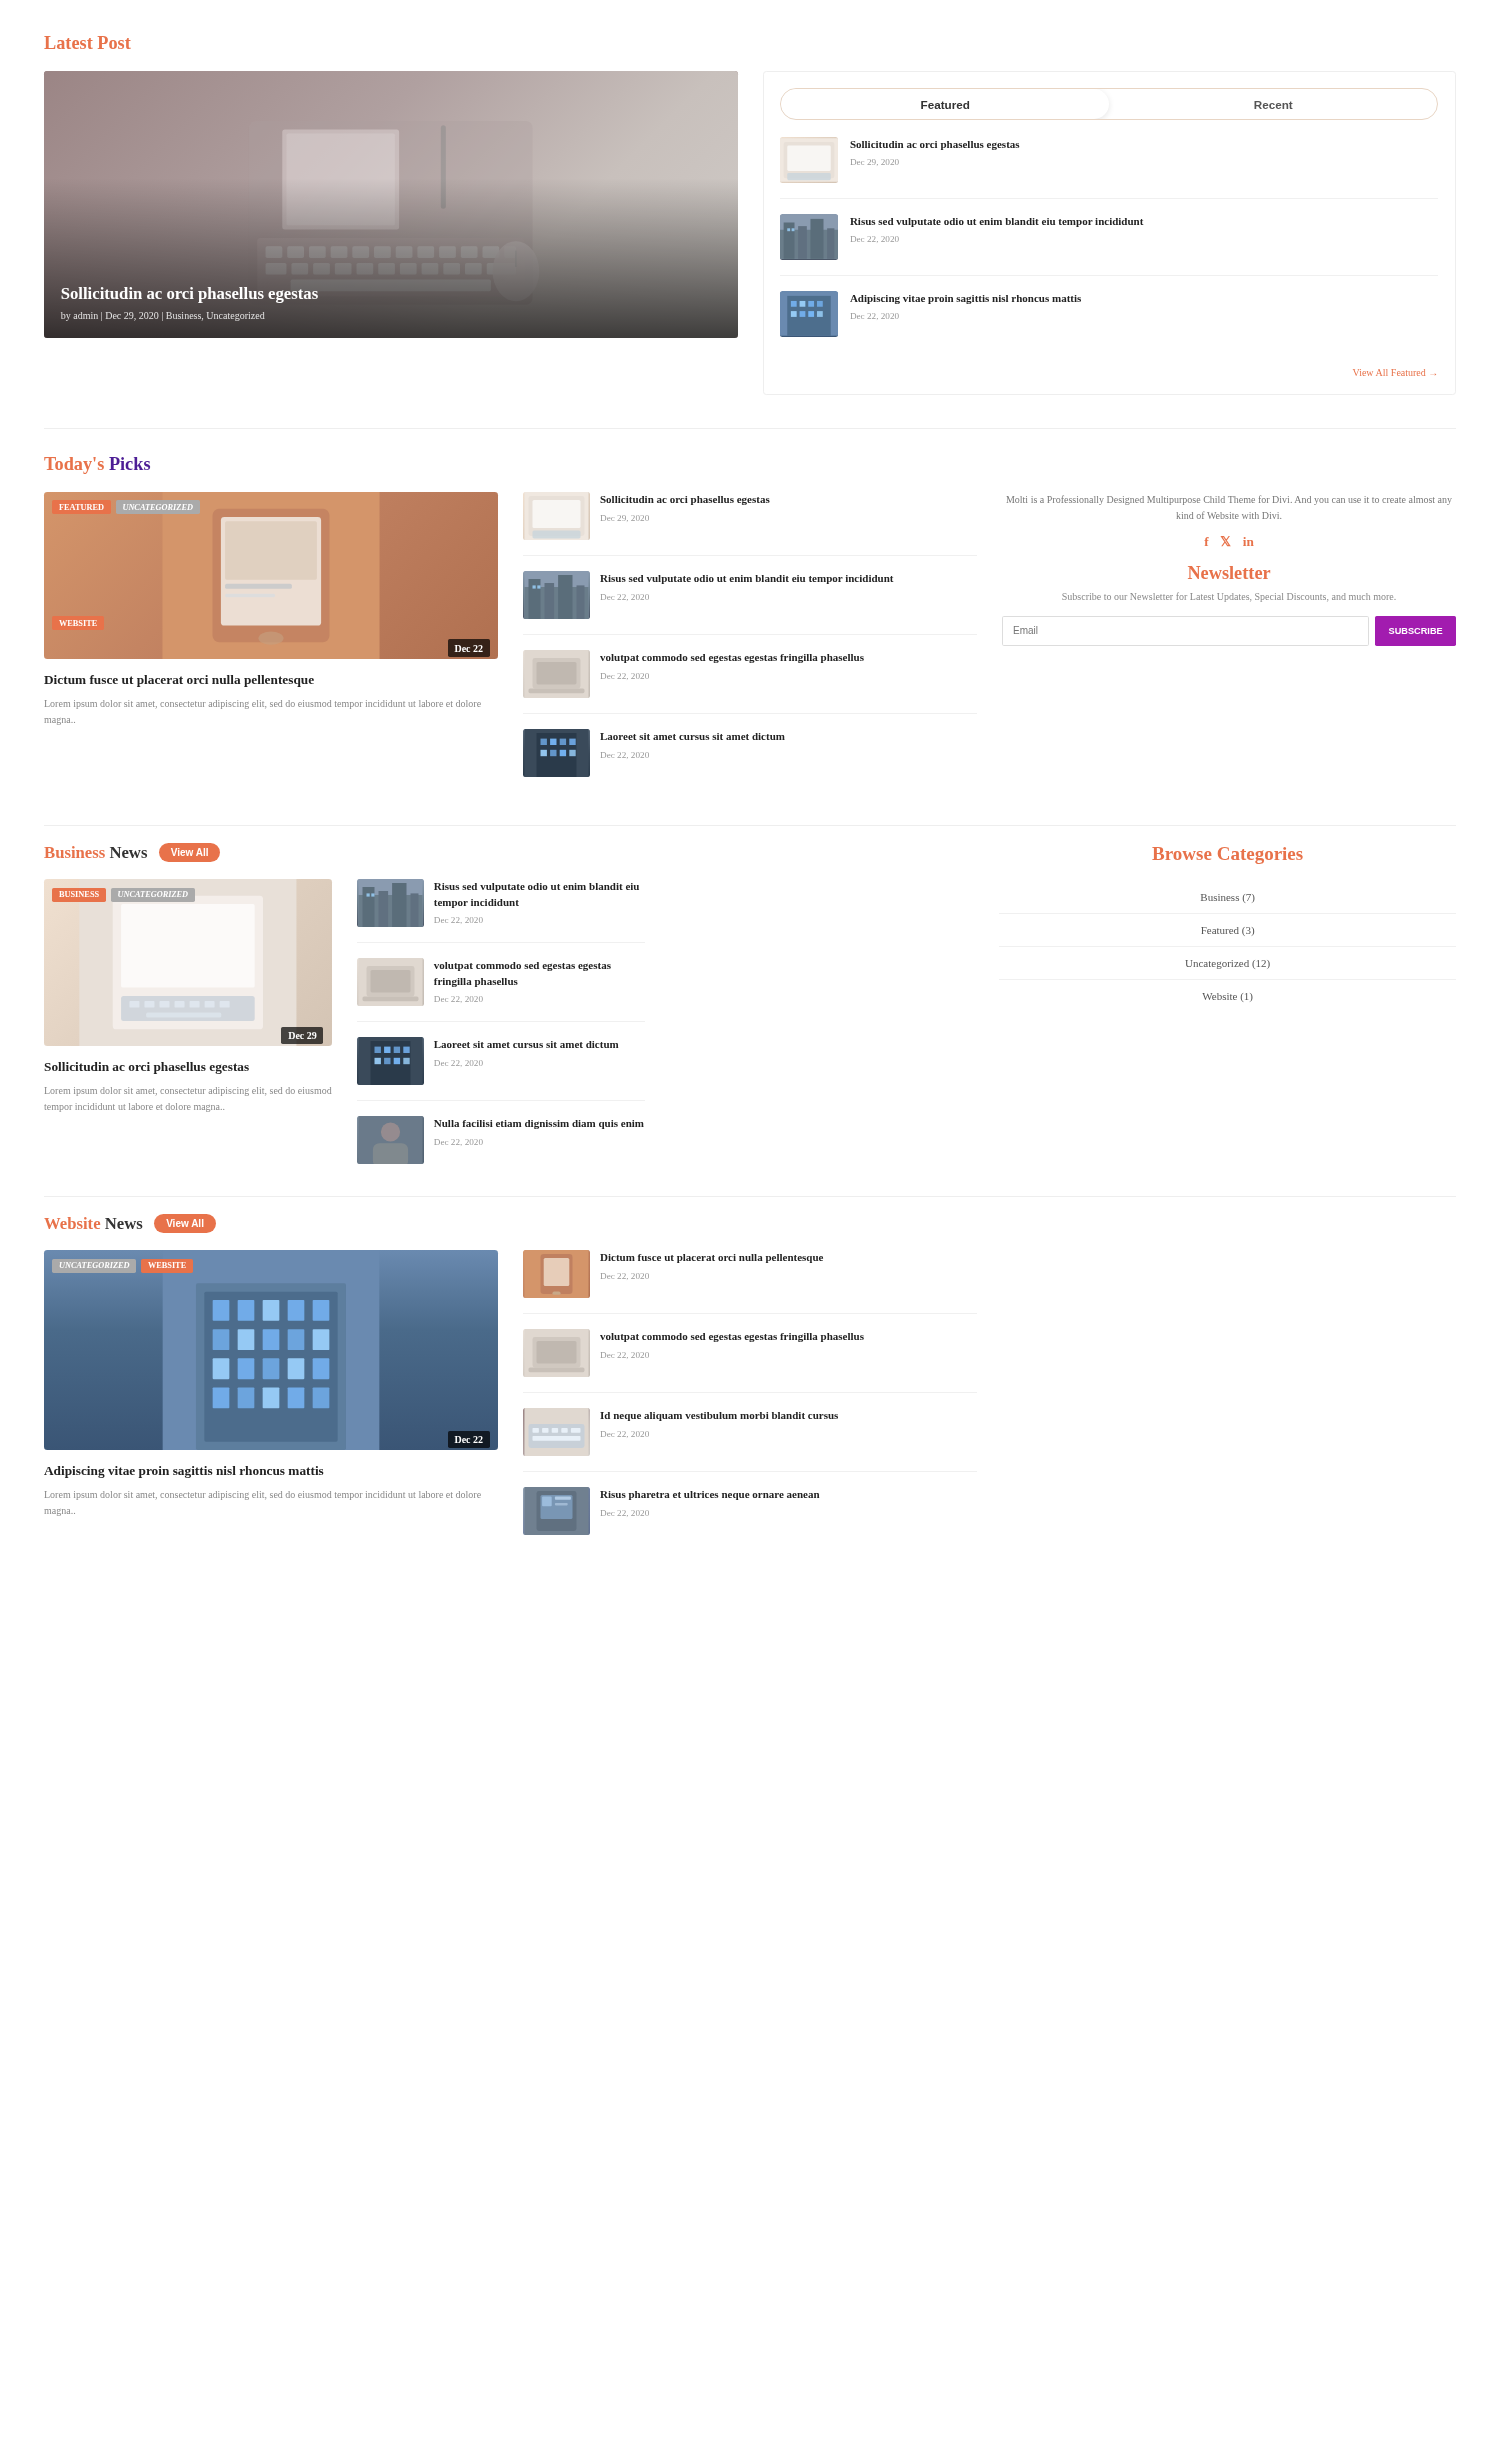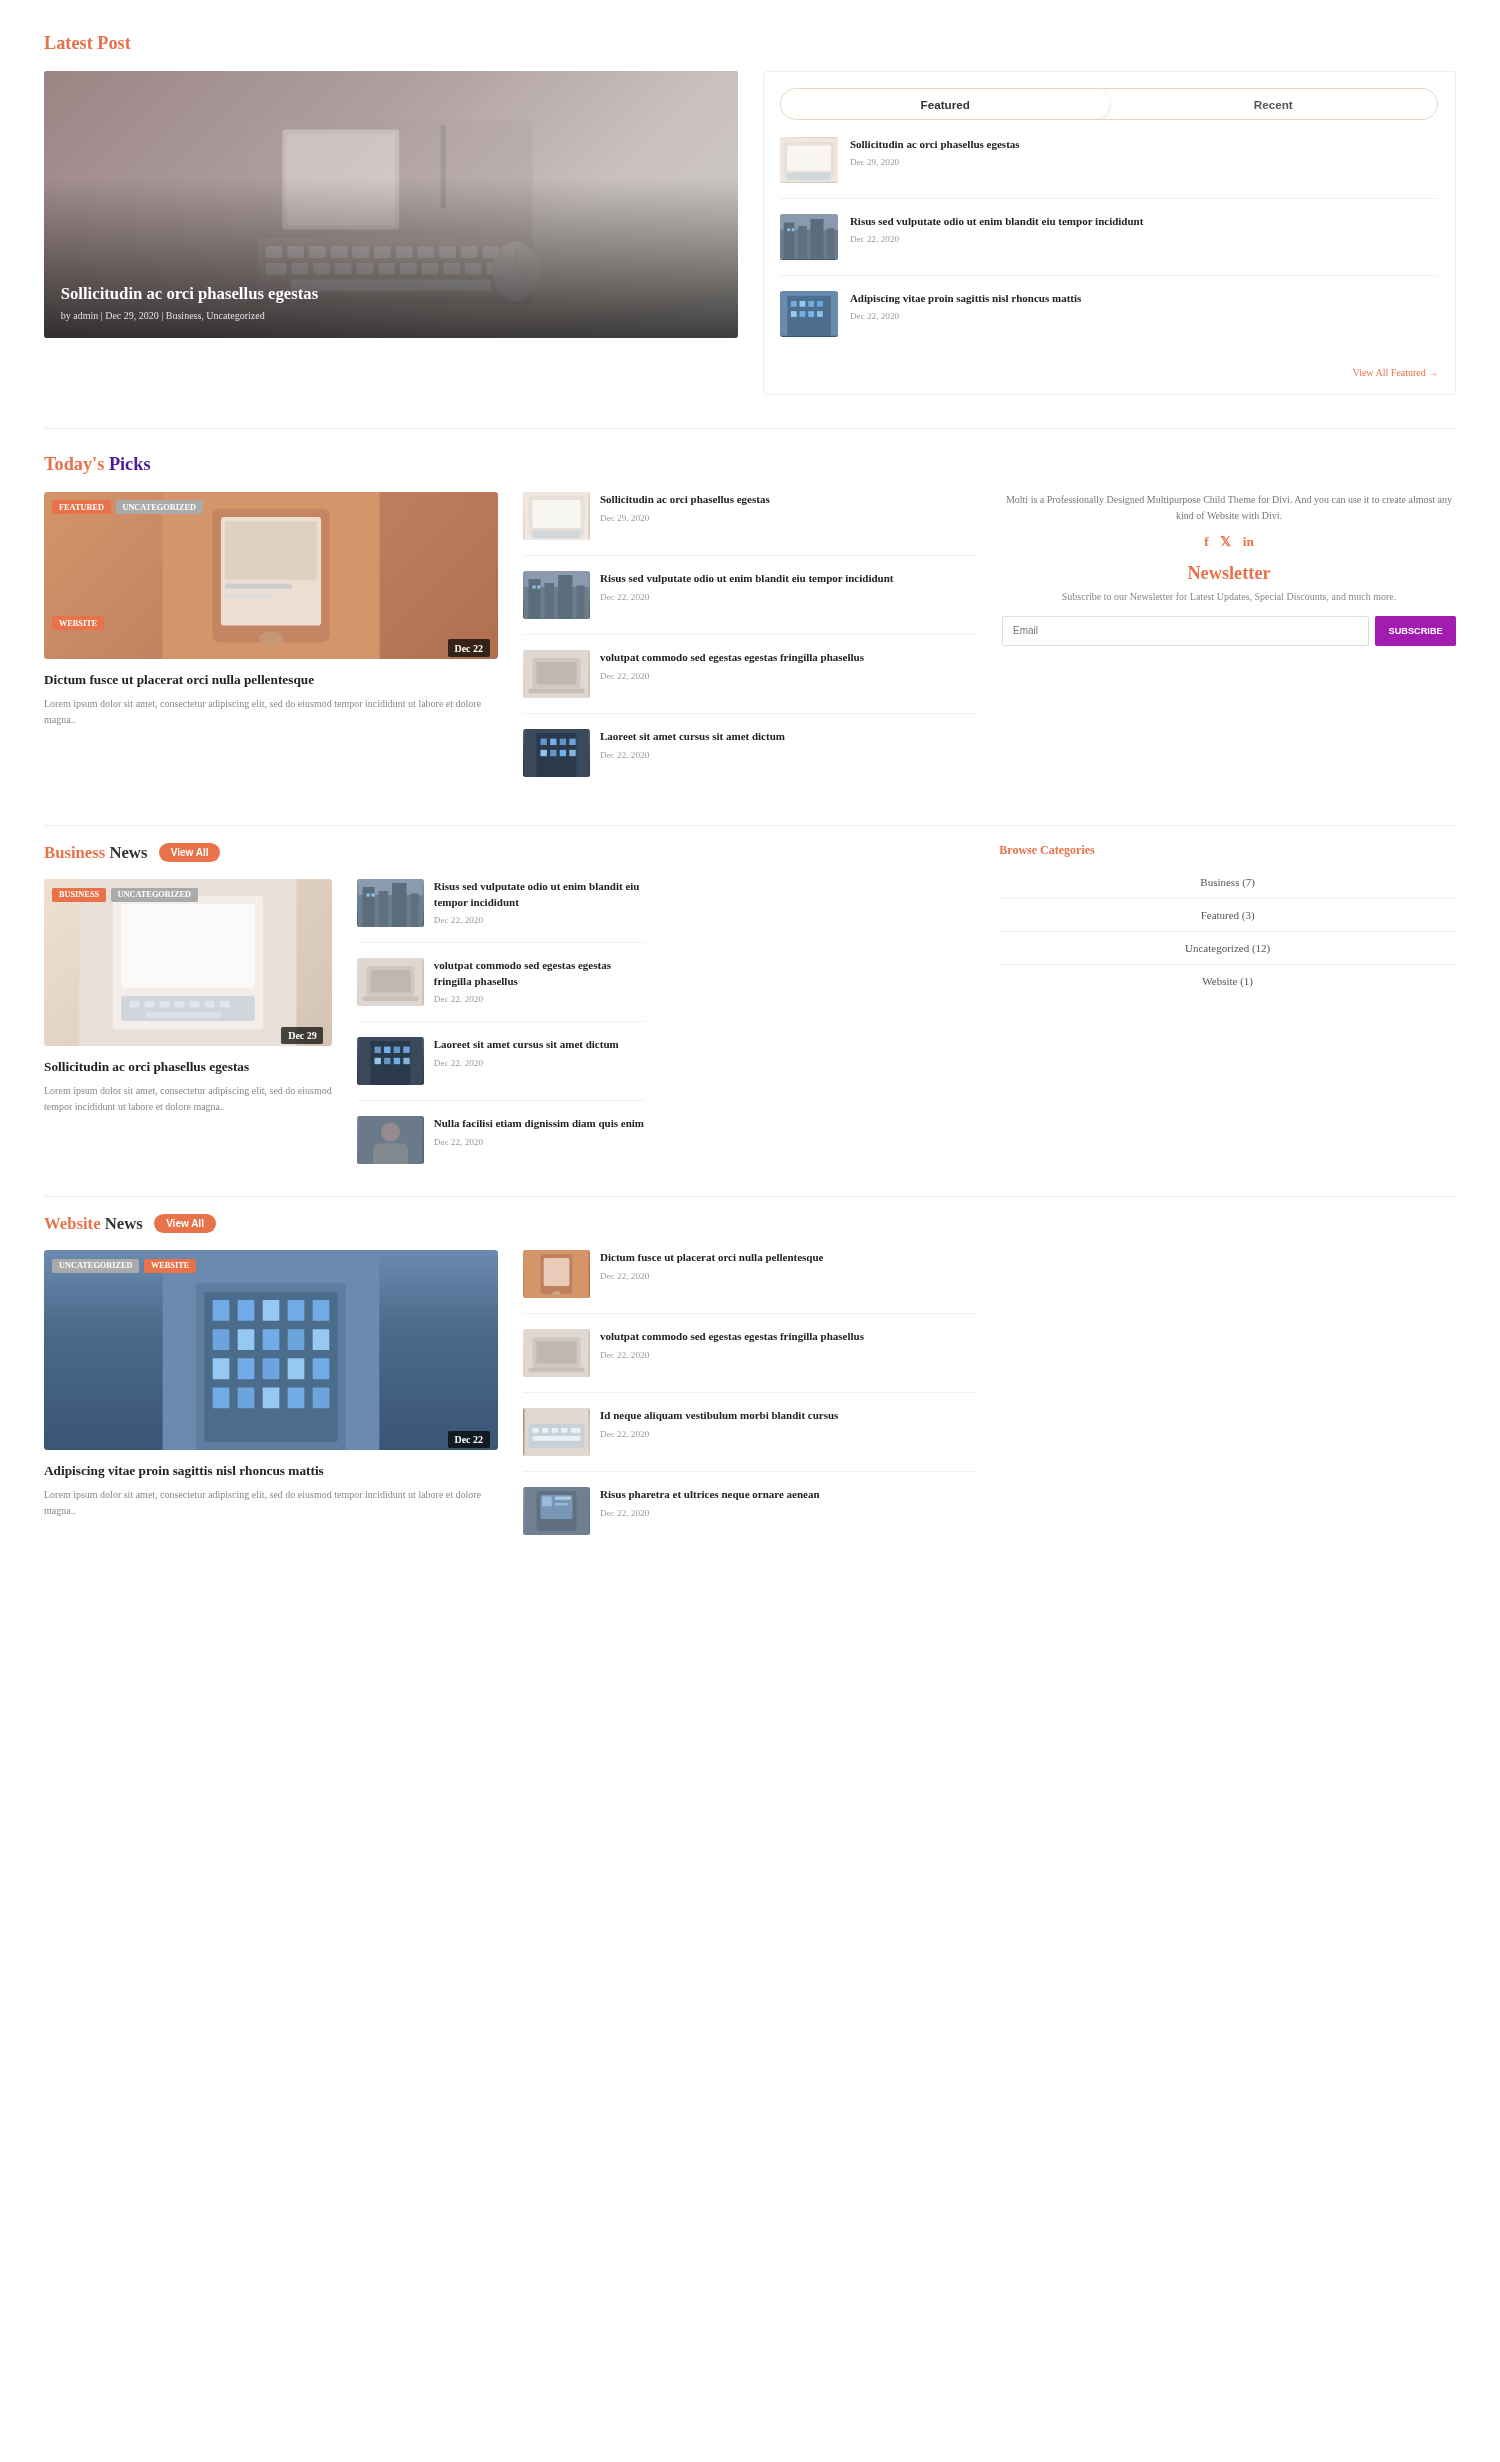--- a/index.html
+++ b/index.html
@@ -38,21 +38,21 @@
     
     .todays-picks-section { margin-bottom: 33px; padding-top: 8.3px; }
     .picks-grid { display: grid; grid-template-columns: 1fr 1fr 1fr; gap: 25px; }
     
     
     .article-card { }
     .article-card-image { position: relative; border-radius: 3.3px; overflow: hidden; height: 167px; background: #d4956a; margin-bottom: 11.7px; }
     .article-card-badges { position: absolute; top: 8.3px; left: 8.3px; display: flex; gap: 5px; z-index: 2; }
     .badge { padding: 2.5px 6.7px; border-radius: 1.7px; font-size: 8.3px; font-weight: 700; color: #fff; text-transform: uppercase; }
     .badge-featured { background: #e8724a; }
-    .badge-uncategorized { background: #aaa; }
+    .badge-uncategorized { background: #aaa; font-style: italic; }
     .badge-website { background: #e8724a; }
     .badge-business { background: #e8724a; }
     .article-date-badge { position: absolute; bottom: 2px; right: 8.3px; background: rgba(0,0,0,0.7); color: #fff; padding: 3.3px 6.7px; font-size: 10px; font-weight: 600; border-radius: 1.7px; }
     .article-card-title { font-size: 13.3px; font-weight: 700; color: #222; margin-bottom: 6.7px; line-height: 1.4; }
     .article-card-excerpt { font-size: 10px; color: #888; line-height: 1.6; }
     
     
     .small-article-list { display: flex; flex-direction: column; gap: 15px; }
     .small-article-item { display: flex; gap: 10px; align-items: flex-start; padding-bottom: 15px; border-bottom: 0.8px solid #f0f0f0; }
     .small-article-item:last-child { border-bottom: none; }
@@ -64,21 +64,21 @@
     .sidebar-right { display: flex; flex-direction: column; gap: 21px; }
     .newsletter-desc-text { font-size: 10px; color: #777; line-height: 1.6; text-align: center; margin-bottom: 10px; }
     .social-icons { display: flex; justify-content: center; gap: 11.7px; margin-bottom: 13.3px; }
     .social-icon { color: #e8724a; font-size: 13.3px; cursor: pointer; font-weight: 700; }
     .newsletter-title { font-size: 18.3px; font-weight: 700; color: #e8724a; text-align: center; margin-bottom: 5px; }
     .newsletter-desc { font-size: 10px; color: #888; text-align: center; line-height: 1.5; margin-bottom: 11.7px; }
     .newsletter-form { display: flex; gap: 6.7px; }
     .newsletter-input { flex: 1; padding: 8.3px 10px; border: 0.8px solid #ddd; border-radius: 1.7px; font-size: 10px; color: #999; }
     .newsletter-btn { background: #a21caf; color: #fff; border: none; padding: 8.3px 13.3px; font-size: 9.2px; font-weight: 700; cursor: pointer; border-radius: 1.7px; white-space: nowrap; }
     
-    .browse-categories-title { font-size: 12px; font-weight: 700; color: #e8724a; margin-bottom: 8px; }
+    .browse-categories-title { font-size: 19px; font-weight: 700; color: #e8724a; margin-bottom: 16px; text-align: center; }
     .category-item { display: flex; justify-content: center; padding: 10px 0; border-bottom: 0.8px solid #f0f0f0; font-size: 11px; color: #555; }
     .category-item:last-child { border-bottom: none; }
     .news-section-header { display: flex; align-items: center; gap: 11.7px; margin-bottom: 16.7px; }
     .news-section-title { font-size: 16.7px; font-weight: 700; }
     .view-all-btn { background: #e8724a; color: #fff; padding: 4.2px 11.7px; border-radius: 16.7px; font-size: 10px; font-weight: 600; cursor: pointer; border: none; }
     
     .news-grid { display: grid; grid-template-columns: 1fr 1fr 1fr; gap: 25px; }
     
     
     .img-keyboard { background: linear-gradient(135deg, #9b8585 0%, #b0a0a0 40%, #c8c0bc 70%, #d0ccc8 100%); }

